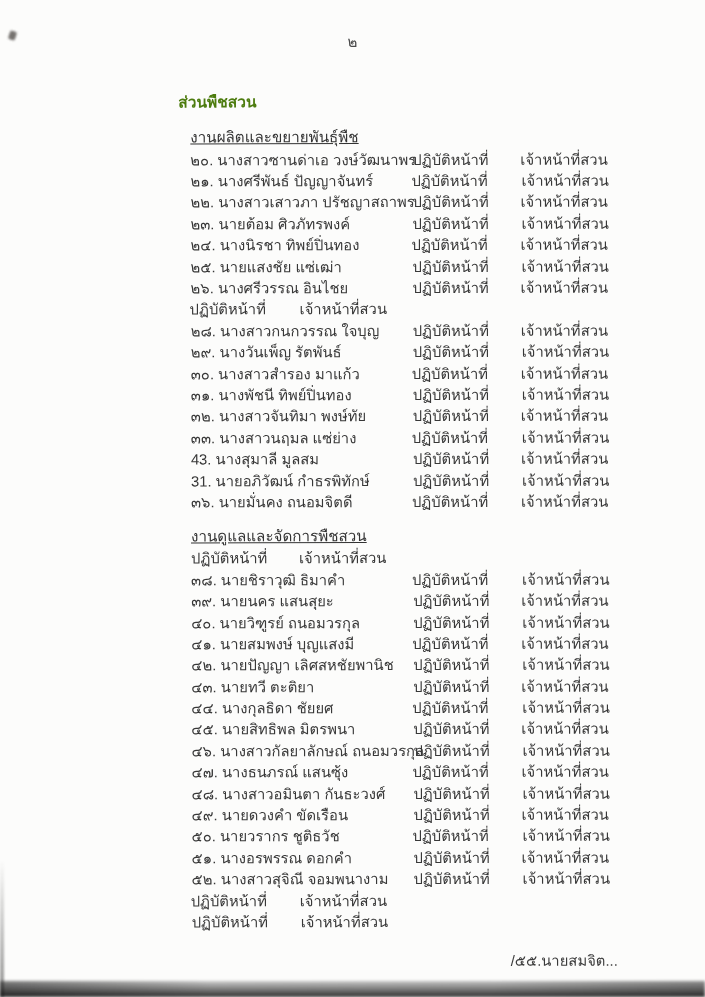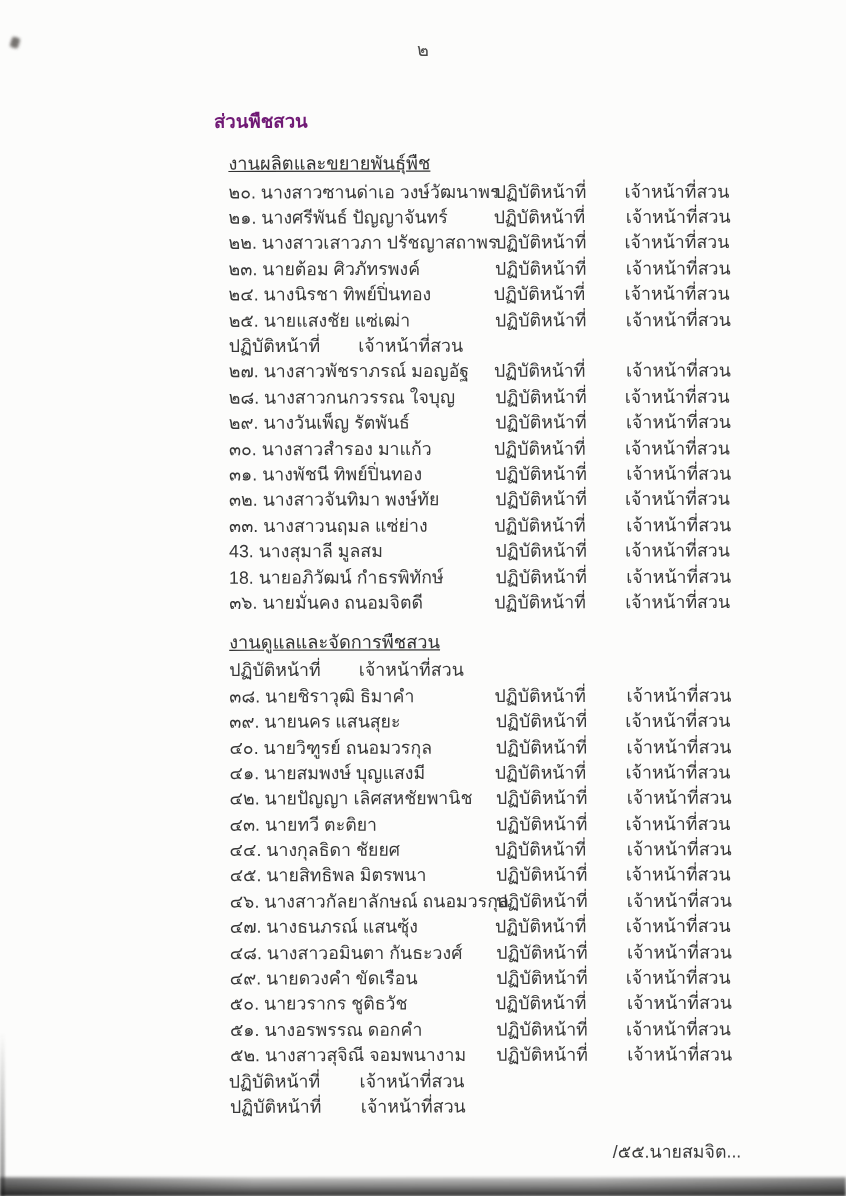--- a/index.html
+++ b/index.html
@@ -24,21 +24,21 @@
     color:#4a4a4a;
   }
   .content{
     position:absolute;
     top:90px;left:179px;right:36px;
     transform:rotate(-0.1deg);
   }
   .section-title{
     font-size:15.5px;
     font-weight:bold;
-    color:#701a75;
+    color:#4d7c0f;
     line-height:24px;
     margin-bottom:2px;
   }
   .group-heading{
     font-size:15.2px;
     color:#333;
     text-decoration:underline;
     line-height:22px;
     margin-bottom:1px;
   }
@@ -130,25 +130,25 @@
             <span class="c1">๒๔. นางนิรชา  ทิพย์ปิ่นทอง</span>
             <span class="c2">ปฏิบัติหน้าที่</span>
             <span class="c3">เจ้าหน้าที่สวน</span>
           </div>
           <div class="row">
             <span class="c1">๒๕. นายแสงชัย แซ่เฒ่า</span>
             <span class="c2">ปฏิบัติหน้าที่</span>
             <span class="c3">เจ้าหน้าที่สวน</span>
           </div>
           <div class="row">
-            <span class="c2">ปฏิบัติหน้าที่</span>
-            <span class="c3">เจ้าหน้าที่สวน</span>
-          </div>
-          <div class="row">
-            <span class="c1">๒๗. นางสาวพัชราภรณ์ มอญอัฐ</span>
+            <span class="c1">๒๖. นางศรีวรรณ  อินไชย</span>
+            <span class="c2">ปฏิบัติหน้าที่</span>
+            <span class="c3">เจ้าหน้าที่สวน</span>
+          </div>
+          <div class="row">
             <span class="c2">ปฏิบัติหน้าที่</span>
             <span class="c3">เจ้าหน้าที่สวน</span>
           </div>
           <div class="row">
             <span class="c1">๒๘. นางสาวกนกวรรณ ใจบุญ</span>
             <span class="c2">ปฏิบัติหน้าที่</span>
             <span class="c3">เจ้าหน้าที่สวน</span>
           </div>
           <div class="row">
             <span class="c1">๒๙. นางวันเพ็ญ  รัตพันธ์</span>
@@ -174,21 +174,21 @@
             <span class="c1">๓๓. นางสาวนฤมล  แซ่ย่าง</span>
             <span class="c2">ปฏิบัติหน้าที่</span>
             <span class="c3">เจ้าหน้าที่สวน</span>
           </div>
           <div class="row">
             <span class="c1">43. นางสุมาลี  มูลสม</span>
             <span class="c2">ปฏิบัติหน้าที่</span>
             <span class="c3">เจ้าหน้าที่สวน</span>
           </div>
           <div class="row">
-            <span class="c1">18. นายอภิวัฒน์  กำธรพิทักษ์</span>
+            <span class="c1">31. นายอภิวัฒน์  กำธรพิทักษ์</span>
             <span class="c2">ปฏิบัติหน้าที่</span>
             <span class="c3">เจ้าหน้าที่สวน</span>
           </div>
           <div class="row">
             <span class="c1">๓๖. นายมั่นคง  ถนอมจิตดี</span>
             <span class="c2">ปฏิบัติหน้าที่</span>
             <span class="c3">เจ้าหน้าที่สวน</span>
           </div>
         </div>
         <div class="group">

